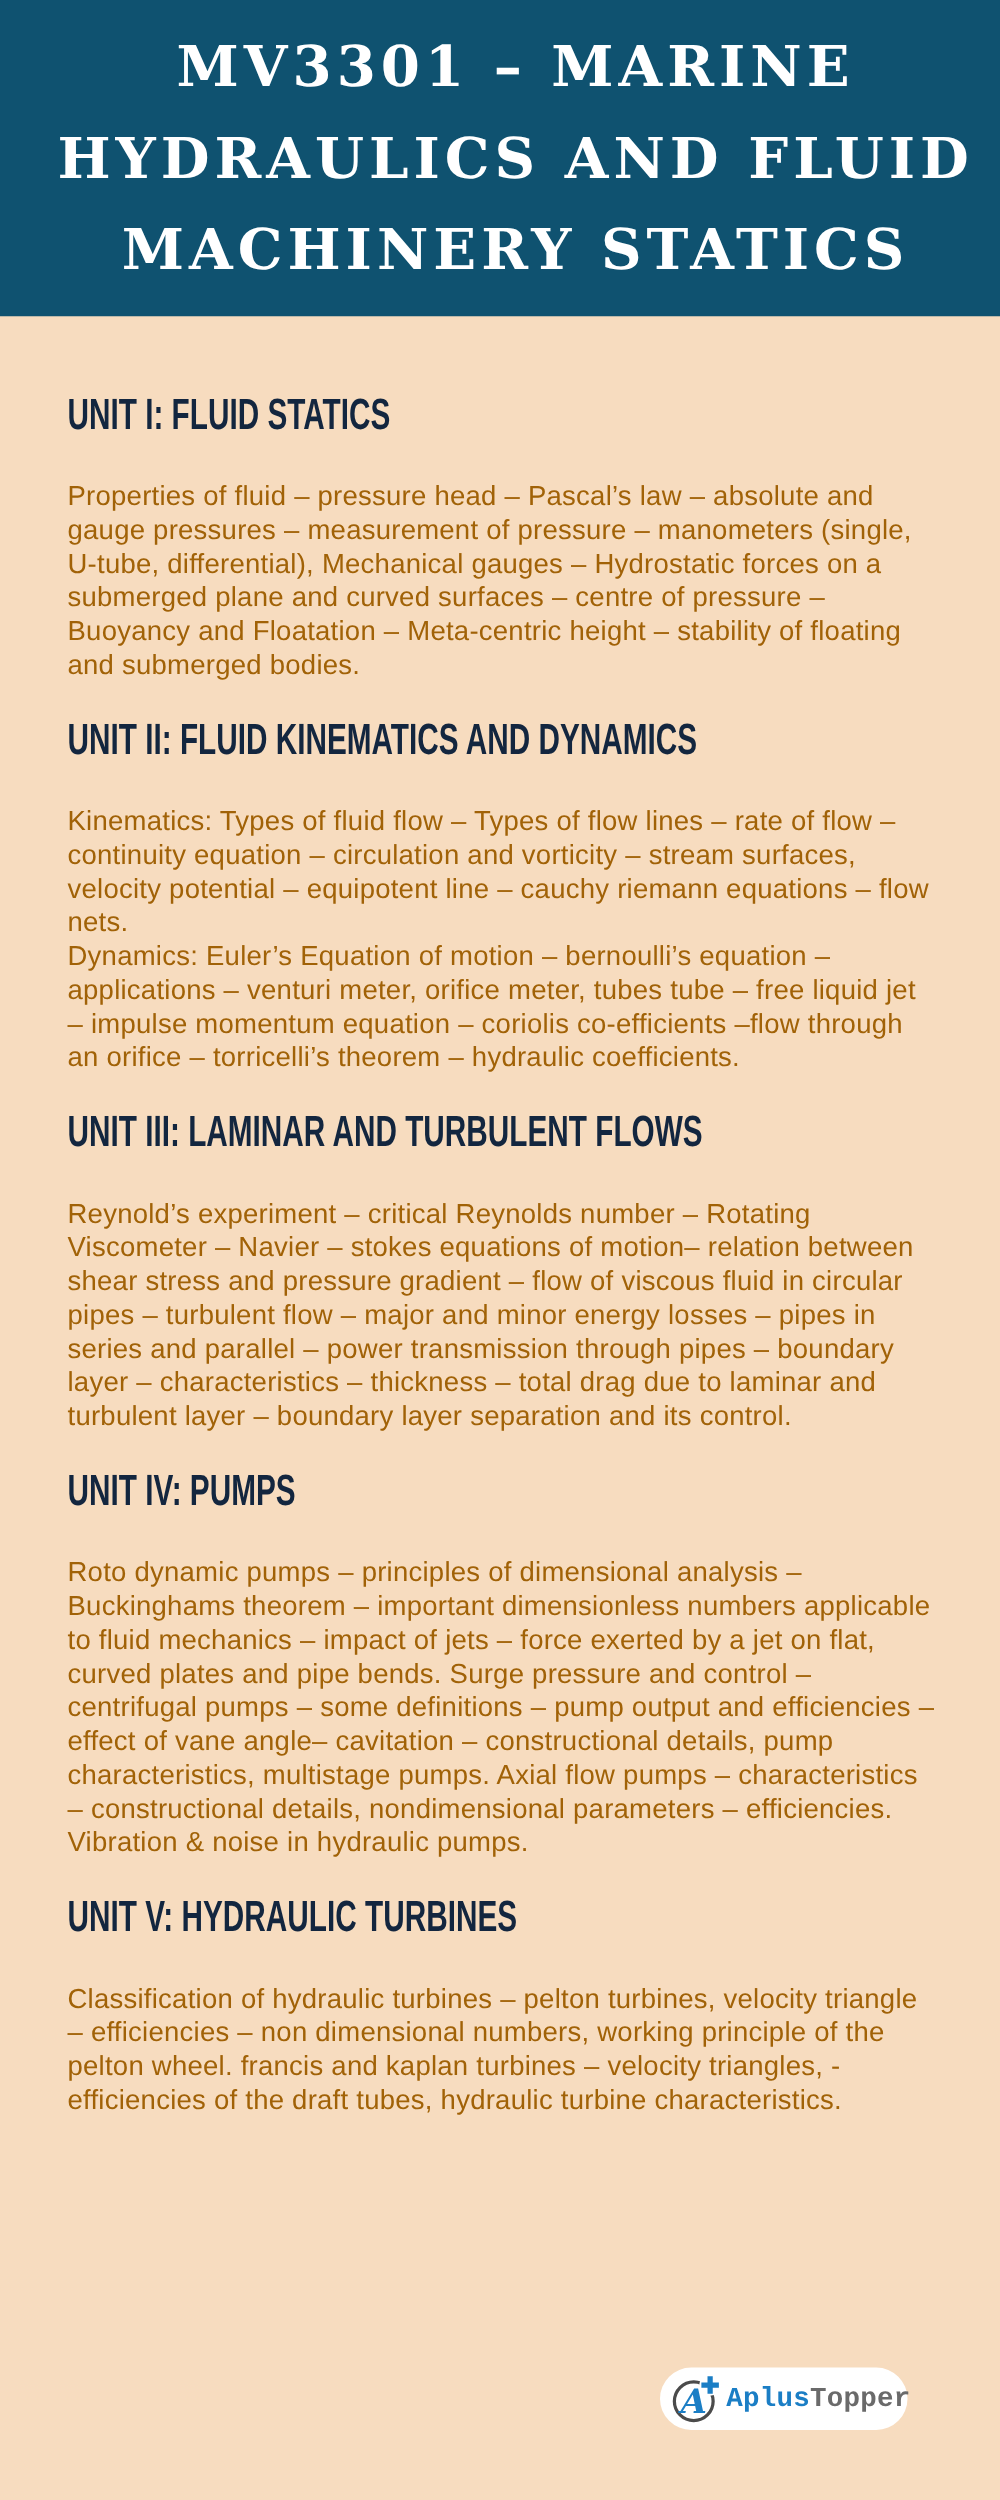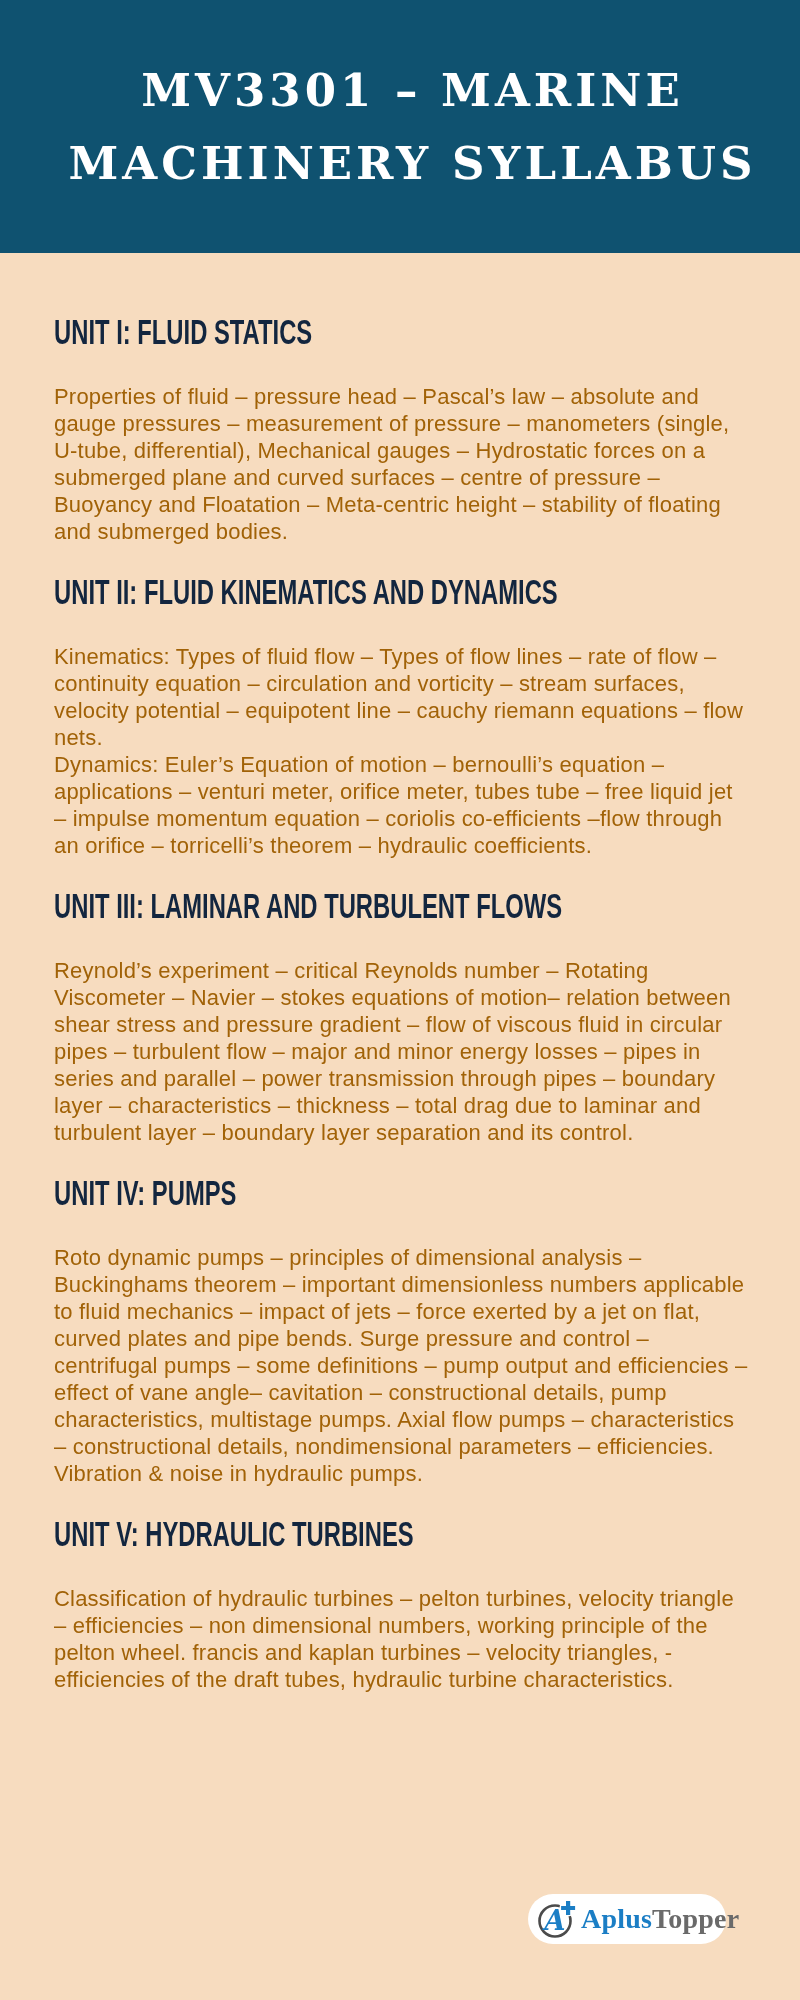--- a/index.html
+++ b/index.html
@@ -70,39 +70,40 @@
     width: 198px;
     height: 50px;
     background: #ffffff;
     border-radius: 26px;
     display: flex;
     align-items: center;
     padding-left: 7px;
   }
   .logo-badge { width: 44px; height: 44px; flex: 0 0 auto; }
   .logo-text {
-    font-family: Liberation Serif, serif;
+    font-family: Liberation Mono, monospace;
     font-weight: 700;
-    font-size: 28px;
+    font-size: 22px;
     letter-spacing: 0.2px;
     white-space: nowrap;
     margin-left: 2px;
   }
   .logo-text .blue { color: #1b7ec5; }
   .logo-text .gray { color: #6a6a6a; }
 </style>
 </head>
 <body>
 
 <div class="page">
 
   <header class="banner">
     <h1>
       <span>MV3301 – MARINE</span>
-      <span>MACHINERY SYLLABUS</span>
+      <span>HYDRAULICS AND FLUID</span>
+      <span>MACHINERY STATICS</span>
     </h1>
   </header>
 
   <main class="content">
 
     <section class="unit">
       <h2>UNIT I: FLUID STATICS</h2>
       <p>Properties of fluid – pressure head – Pascal’s law – absolute and gauge pressures – measurement of pressure – manometers (single, U-tube, differential), Mechanical gauges – Hydrostatic forces on a submerged plane and curved surfaces – centre of pressure – Buoyancy and Floatation – Meta-centric height – stability of floating and submerged bodies.</p>
     </section>
 

